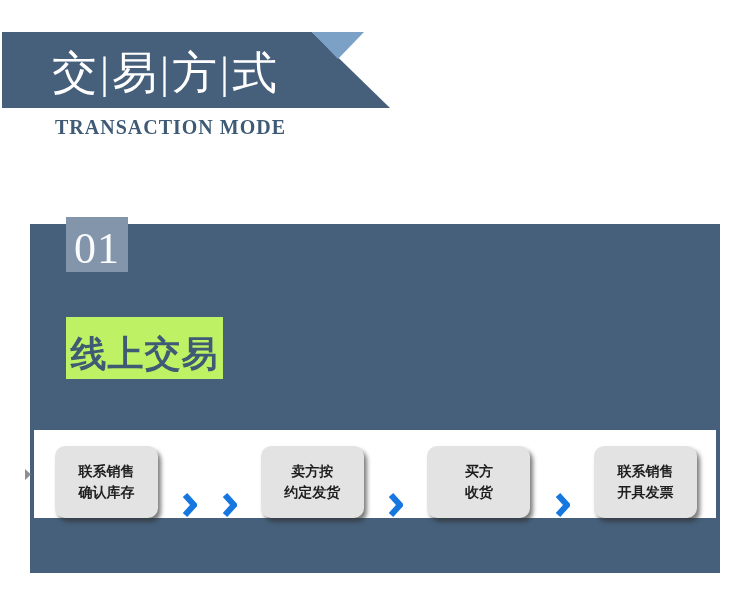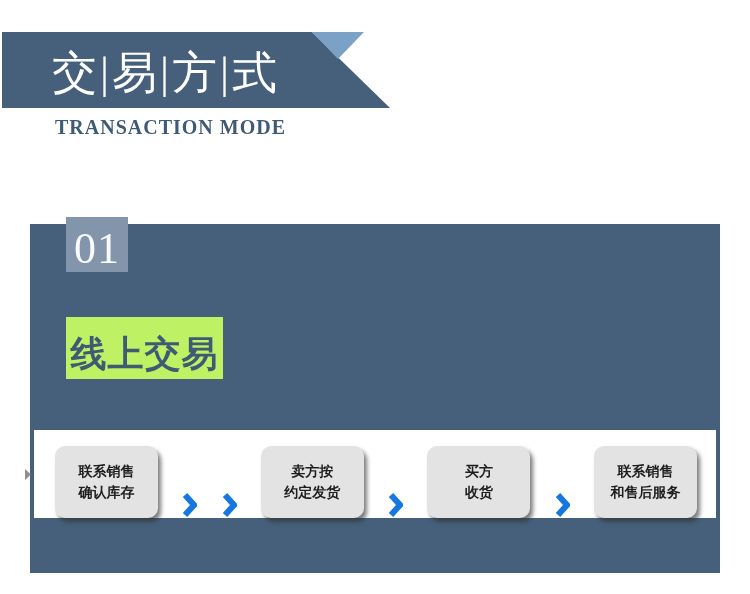--- a/index.html
+++ b/index.html
@@ -156,21 +156,21 @@
       </div>
 
       <div class="chev">
         <svg width="15" height="26" viewBox="0 0 15 26">
             <polyline class="chev-line" points="3,3 12,13 3,23"></polyline>
           </svg>
       </div>
 
       <div class="step">
         <span>联系销售</span>
-        <span>和售后服务</span>
+        <span>开具发票</span>
       </div>
 
     </div>
   </div>
 
   <div class="edge-frag"></div>
 
 </div>
 
 </body></html>

